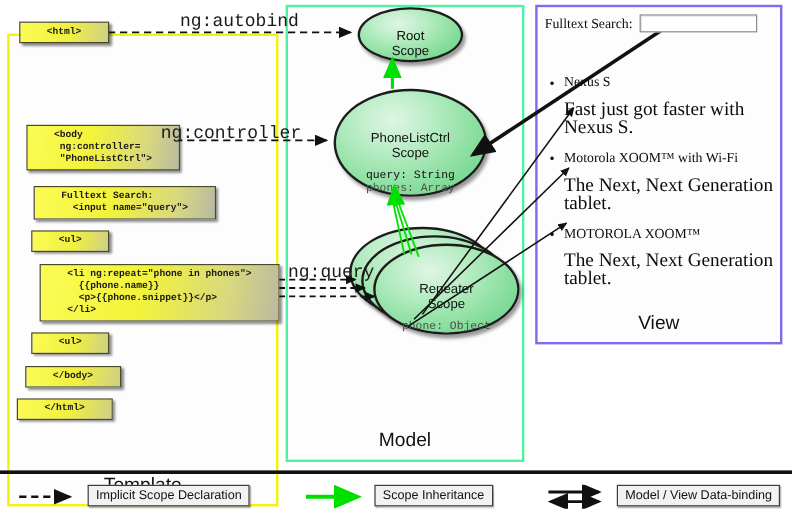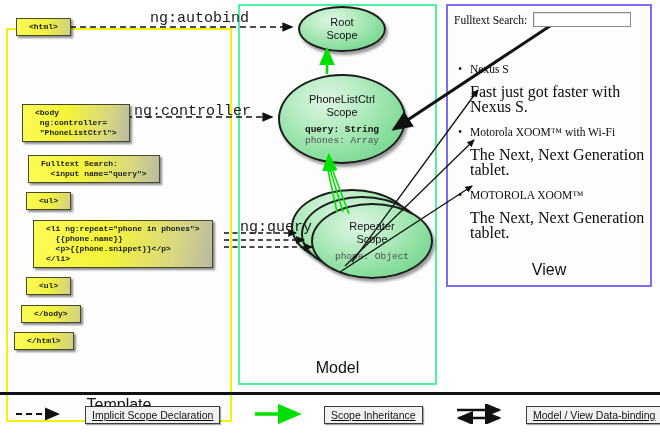--- a/index.html
+++ b/index.html
@@ -23,38 +23,38 @@
   }
 
   
   .codebox{
     position:absolute;z-index:6;
     border:1px solid #4a4a28;
     background:linear-gradient(100deg,#fbfb55 0%,#f3f33a 42%,#d8d87f 78%,#b9b9a2 100%);
     box-shadow:2px 2px 2px rgba(0,0,0,.45);
     font-family:"Liberation Mono","DejaVu Sans Mono",monospace;
     font-size:8px;line-height:10px;color:#1a1a1a;
-    padding:3px 12px;white-space:pre;font-weight:bold;
+    padding:3px 22px;white-space:pre;font-weight:bold;
   }
   .codebox.flat{
     background:linear-gradient(100deg,#fbfb55 0%,#f0f040 55%,#cfcf86 100%);
   }
 
   
   .scope{
     position:absolute;z-index:4;border-radius:50%;
     border:2px solid #1c1c1c;
     background:radial-gradient(ellipse at 38% 28%, #dff6e4 0%, #b6ecc2 32%, #86dd9c 68%, #62cf80 100%);
     box-shadow:2px 3px 3px rgba(0,0,0,.4);
-    display:flex;flex-direction:column;align-items:center;justify-content:center;
+    display:flex;flex-direction:column;align-items:center;justify-content:flex-end;
     text-align:center;color:#111;
   }
   .scope .sc-title{font-size:11px;line-height:13px;font-family:"Liberation Sans",sans-serif;}
   .scope .sc-props{margin-top:5px;font-family:"Liberation Mono","DejaVu Sans Mono",monospace;font-size:9.5px;line-height:11px;}
-  .sc-props .p-bold{font-weight:bold;color:#101010;}
+  .sc-props .p-bold{font-weight:normal;color:#101010;}
   .sc-props .p-dim{color:#4e4e4e;}
 
   .scope-shadowcard{
     position:absolute;z-index:3;border-radius:50%;
     border:2px solid #1c1c1c;
     background:radial-gradient(ellipse at 38% 28%, #dff6e4 0%, #b6ecc2 34%, #8adf9f 70%, #66d183 100%);
     box-shadow:2px 3px 3px rgba(0,0,0,.35);
   }
 
   
@@ -76,21 +76,21 @@
   .view-list li{margin-bottom:4px;font-family:Liberation Serif, serif;}
   .ph-name{font-size:11.5px;position:relative;padding-left:16px;line-height:15px;}
   .ph-name::before{
     content:"\2022";position:absolute;left:4px;top:0;font-size:12px;
   }
   .ph-snip{font-size:16px;padding-left:16px;line-height:15px;margin-top:7px;margin-bottom:11px;}
 
   
   .divider{position:absolute;left:0;top:392px;width:660px;height:3px;background:#111;z-index:8;}
   .legend{position:absolute;left:0;top:400px;width:660px;height:34px;z-index:8;}
-  .legend-item{position:absolute;display:flex;align-items:flex-end;gap:19px;top:4px;text-decoration:underline;}
+  .legend-item{position:absolute;display:flex;align-items:flex-start;gap:7px;top:4px;}
   .legend-chip{
     border:1px solid #3c3c3c;background:#f2f2f2;
     box-shadow:1px 1px 1px rgba(0,0,0,.35);
     padding:2px 6px;font-size:10.5px;color:#111;white-space:nowrap;
     font-family:"Liberation Sans",sans-serif;
   }
   .legend-gfx{width:52px;height:20px;flex:0 0 52px;}
 </style>
 </head>
 <body>

